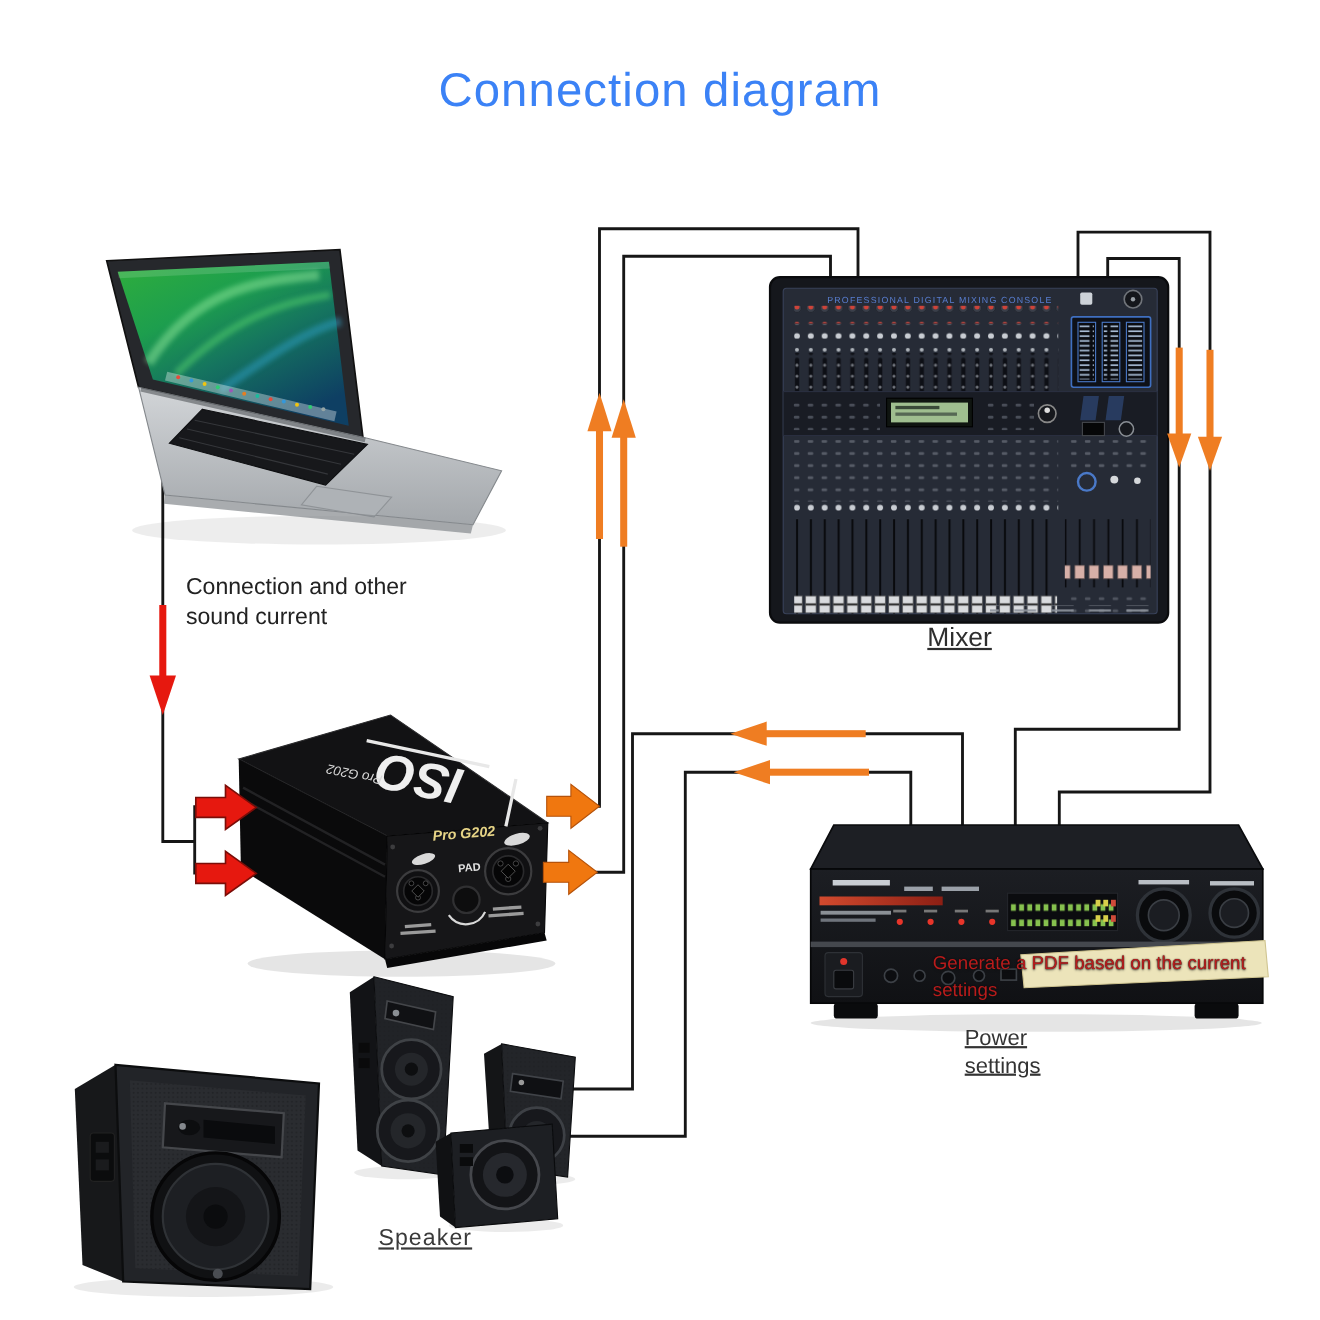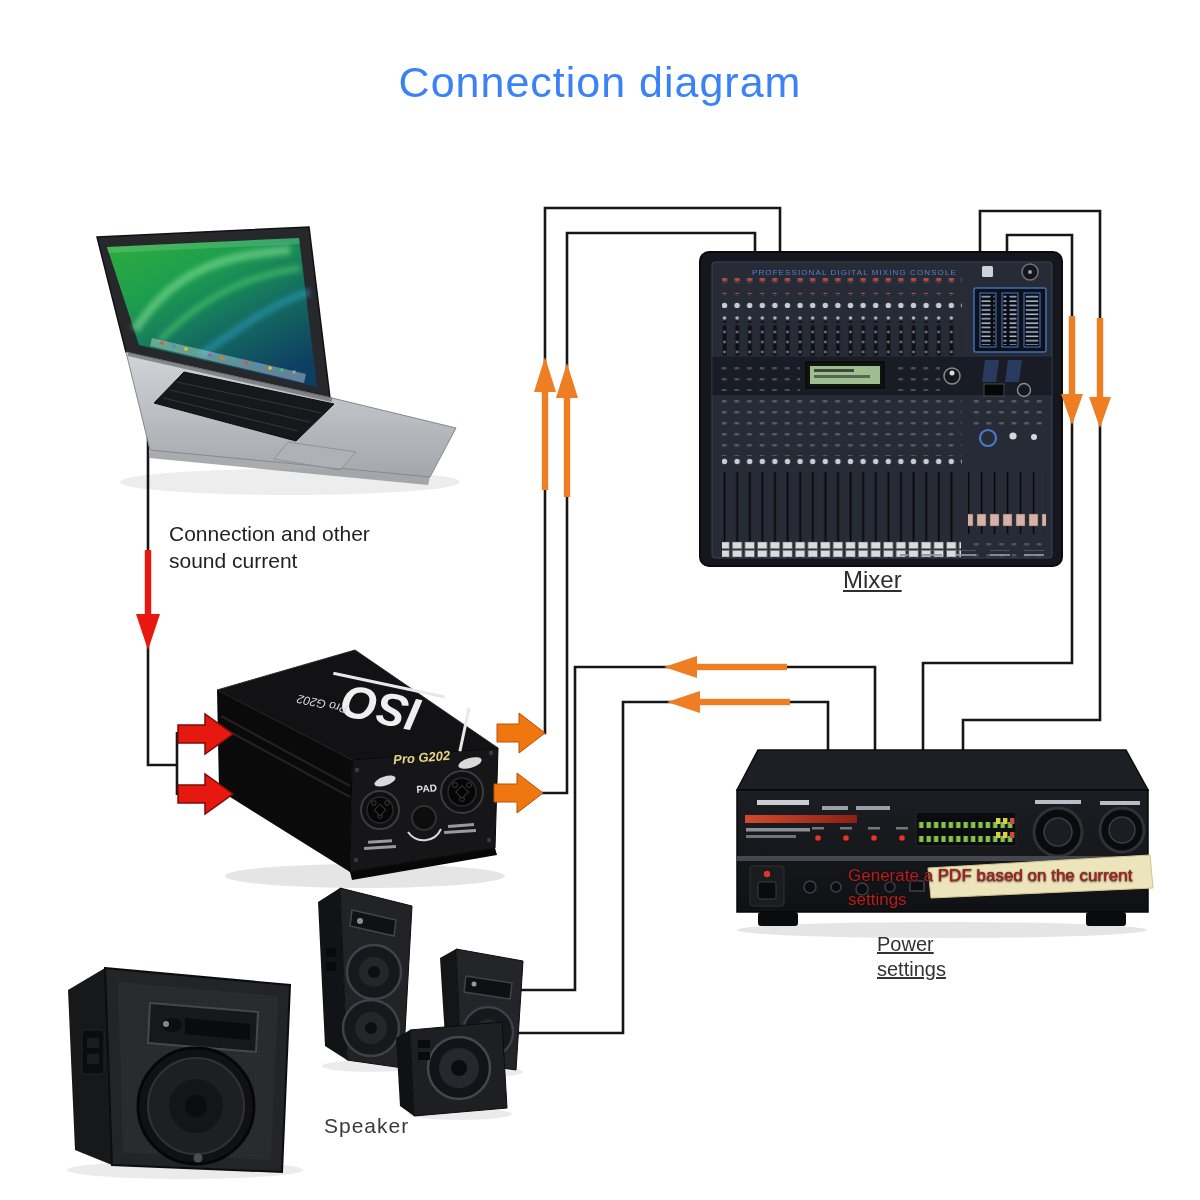--- a/index.html
+++ b/index.html
@@ -5,21 +5,21 @@
   html,body{margin:0;padding:0;background:#ffffff;}
   .stage{position:relative;width:1200px;height:1200px;background:#ffffff;overflow:hidden;
          font-family:"Liberation Sans",sans-serif;}
   .stage svg{position:absolute;left:0;top:0;}
   .title{position:absolute;left:0;top:58px;width:1200px;text-align:center;
          font-size:43px;color:#3b82f6;letter-spacing:1px;}
   .lbl{position:absolute;color:#2b2b2b;}
   .lbl-computer{left:169px;top:520px;font-size:21px;line-height:27px;color:#222;}
   .lbl-mixer{left:843px;top:566px;font-size:24px;color:#2e2e2e;text-decoration:underline;}
   .lbl-amp{left:877px;top:932px;font-size:20px;line-height:25px;color:#333;text-decoration:underline;}
-  .lbl-speaker{left:324px;top:1114px;font-size:21px;color:#3a3a3a;letter-spacing:1px;}
+  .lbl-speaker{left:344px;top:1114px;font-size:21px;color:#3a3a3a;letter-spacing:1px;text-decoration:underline;}
   .overlay-text{position:absolute;left:848px;top:864px;width:330px;
         font-size:17px;font-weight:normal;line-height:24px;color:#b91c1c;
         text-shadow:0 1px 2px rgba(20,20,20,.85), 0 0 1px rgba(0,0,0,.9);}
 </style>
 </head>
 <body>
 
 <div class="stage">
 
 <svg width="1200" height="1200" viewBox="0 0 1200 1200">

